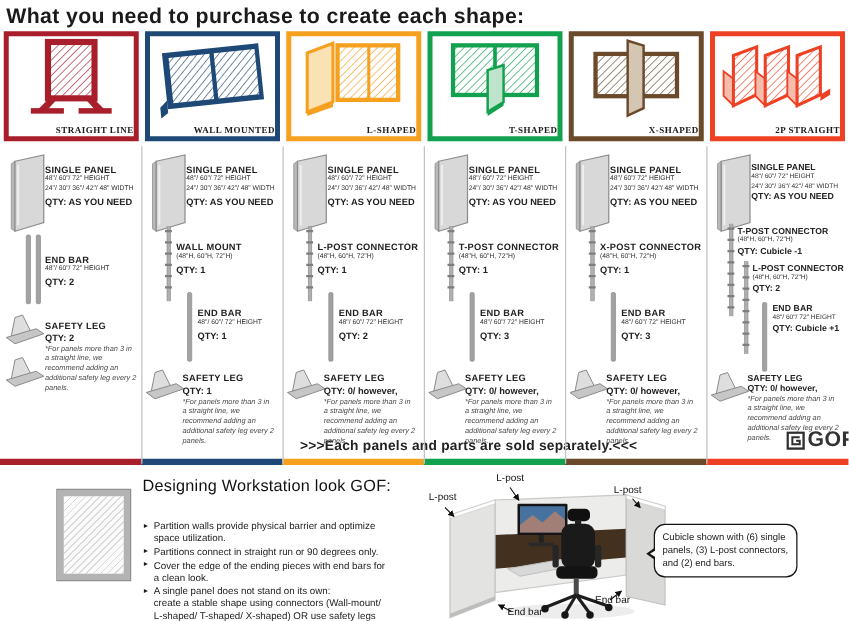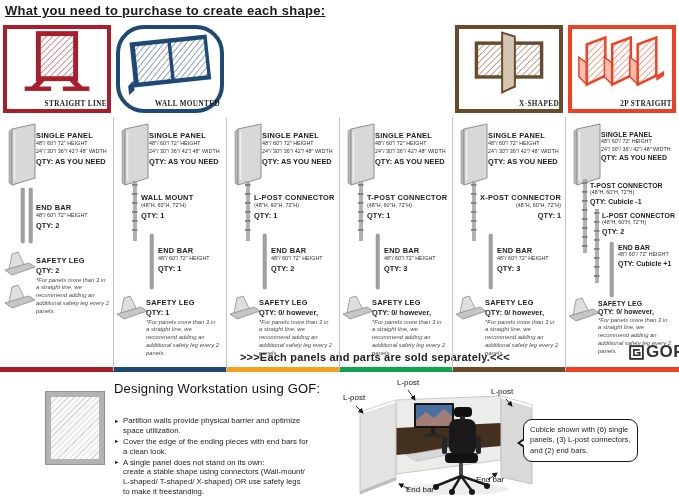--- a/index.html
+++ b/index.html
@@ -1,18 +1,18 @@
 <!DOCTYPE html>
 <html><head>
 <meta charset="utf-8">
 <style>
   html,body{margin:0;padding:0;background:#fff;}
   #app{position:relative;width:679px;height:497px;background:#fff;overflow:hidden;
        font-family:"Liberation Sans",sans-serif;color:#1a1a1a;}
-  .title{position:absolute;left:5px;top:3px;font-size:13px;font-weight:bold;letter-spacing:.3px;text-decoration:underline;}
+  .title{position:absolute;left:5px;top:3px;font-size:17px;font-weight:bold;letter-spacing:.3px;}
   .shape-box{position:absolute;top:25px;width:100px;height:80px;background:#fff;
              border:4px solid #000;}
   .shape-box svg{display:block;margin:1px auto 0 auto;}
   .shape-label{position:absolute;left:0;bottom:1px;width:100%;text-align:right;
                font-family:"Liberation Serif",serif;font-weight:bold;font-size:7.2px;
                letter-spacing:.4px;color:#1d1d1d;white-space:nowrap;}
   .col-parts{position:absolute;top:117px;width:113px;height:254px;}
   .divider{position:absolute;top:117px;width:1px;height:254px;background:#c2c2c2;}
   .col-bar{position:absolute;top:367px;height:4.5px;}
   .part-icon{position:absolute;}
@@ -49,24 +49,25 @@
            border-top:3px solid transparent;border-bottom:3px solid transparent;
            border-right:5px solid #fff;}
 </style>
 </head>
 <body>
 
 <div id="app">
   <div class="title">What you need to purchase to create each shape:</div>
   <div class="sold-note">&gt;&gt;&gt;Each panels and parts are sold separately.&lt;&lt;&lt;</div>
   <div class="panel-swatch"></div>
-  <div class="bottom-heading">Designing Workstation using GOF:</div>
+  <div class="bottom-heading">Designing Workstation look GOF:</div>
   <ul class="bullets" id="bullets">
       <li><span class="b-arrow">►</span><span class="b-text">Partition walls provide physical barrier and optimize
 space utilization.</span></li>
+      <li><span class="b-arrow">►</span><span class="b-text">Partitions connect in straight run or 90 degrees only.</span></li>
       <li><span class="b-arrow">►</span><span class="b-text">Cover the edge of the ending pieces with end bars for
 a clean look.</span></li>
       <li><span class="b-arrow">►</span><span class="b-text">A single panel does not stand on its own:
 create a stable shape using connectors (Wall-mount/
 L-shaped/ T-shaped/ X-shaped) OR use safety legs
 to make it freestanding.</span></li>
     </ul>
   <div class="cubicle" id="cubicle">
 <svg width="200" height="121" viewBox="0 0 200 121">
   <defs>
@@ -158,21 +159,21 @@
     <polygon points="9,3 15,1 22,15 6,18" fill="#dedede" stroke="#8a8a8a" stroke-width=".8"></polygon>
     <polygon points="2,19 26,12 32,16 9,24" fill="#c6c6c6" stroke="#8a8a8a" stroke-width=".8"></polygon>
         </svg></div>
       <div class="part-text" style="left: 36px; top: 139px;">
         <div class="p-name">SAFETY LEG</div>
         <div class="p-qty">QTY: 2</div>
         <div class="p-note">*For panels more than 3 in a straight line, we recommend adding an additional safety leg every 2 panels.</div>
       </div>
     </div>
     <div class="col-bar" style="left: 0px; width: 113px; background: rgb(168, 30, 43);"></div>
-    <div class="shape-box" style="left: 116px; border-color: rgb(30, 72, 117); border-radius: 28px;">
+    <div class="shape-box" style="left: 116px; border-color: rgb(30, 72, 117);">
       <svg width="98" height="65" viewBox="0 0 100 65">
         <defs>
           <pattern id="h-wall-mounted" width="4.5" height="4.5" patternUnits="userSpaceOnUse" patternTransform="rotate(45)">
             <rect width="4.5" height="4.5" fill="#fff"></rect>
             <line x1="0" y1="0" x2="0" y2="4.5" stroke="#1E4875" stroke-width="1.3" opacity=".8"></line>
           </pattern>
         </defs>
         <g transform="rotate(-6 50 32)">
           <rect x="11" y="8" width="79" height="46" fill="#1E4875"></rect>
       <rect x="16" y="12.5" width="33.5" height="37" fill="url(#h-wall-mounted)"></rect>
@@ -221,20 +222,36 @@
     <polygon points="2,19 26,12 32,16 9,24" fill="#c6c6c6" stroke="#8a8a8a" stroke-width=".8"></polygon>
         </svg></div>
       <div class="part-text" style="left: 33px; top: 181px;">
         <div class="p-name">SAFETY LEG</div>
         <div class="p-qty">QTY: 1</div>
         <div class="p-note">*For panels more than 3 in a straight line, we recommend adding an additional safety leg every 2 panels.</div>
       </div>
     </div>
     <div class="col-bar" style="left: 113px; width: 113px; background: rgb(30, 72, 117);"></div>
     <div class="divider" style="left: 113px;"></div>
+    <div class="shape-box" style="left: 229px; border-color: rgb(245, 160, 31);">
+      <svg width="98" height="65" viewBox="0 0 100 65">
+        <defs>
+          <pattern id="h-l-shaped" width="4.5" height="4.5" patternUnits="userSpaceOnUse" patternTransform="rotate(45)">
+            <rect width="4.5" height="4.5" fill="#fff"></rect>
+            <line x1="0" y1="0" x2="0" y2="4.5" stroke="#F5A01F" stroke-width="1.3" opacity=".8"></line>
+          </pattern>
+        </defs>
+        <polygon points="12,12 33,4 33,52 12,60" fill="#FBE2B4" stroke="#F5A01F" stroke-width="2.5"></polygon>
+      <polygon points="12,60 33,52 33,56 12,63.5" fill="#F5A01F"></polygon>
+      <rect x="35" y="4" width="53" height="48" fill="#F5A01F"></rect>
+      <rect x="38.5" y="7.5" width="22.5" height="41" fill="url(#h-l-shaped)"></rect>
+      <rect x="63.5" y="7.5" width="21" height="41" fill="url(#h-l-shaped)"></rect>
+      </svg>
+      <div class="shape-label">L-SHAPED</div>
+    </div>
     <div class="col-parts" style="left: 226px;">
       <div class="part-icon" style="left: 6px; top: 5px;"><svg width="32" height="64" viewBox="0 0 32 64">
     <polygon points="3,9 6,7 6,63 3,61" fill="#b8b8b8" stroke="#8d8d8d" stroke-width=".6"></polygon>
     <polygon points="6,7 29,2 29,56 6,63" fill="#d8d8d8" stroke="#8d8d8d" stroke-width="1"></polygon>
     <line x1="8.5" y1="10" x2="8.5" y2="58" stroke="#efefef" stroke-width="1.5"></line>
         </svg></div>
       <div class="part-text" style="left: 36px; top: 14px;">
         <div class="p-name">SINGLE PANEL</div>
         <div class="p-detail">48"/ 60"/ 72" HEIGHT</div>
         <div class="p-detail">24"/ 30"/ 36"/ 42"/ 48" WIDTH</div>
@@ -267,20 +284,36 @@
     <polygon points="2,19 26,12 32,16 9,24" fill="#c6c6c6" stroke="#8a8a8a" stroke-width=".8"></polygon>
         </svg></div>
       <div class="part-text" style="left: 33px; top: 181px;">
         <div class="p-name">SAFETY LEG</div>
         <div class="p-qty">QTY: 0/ however,</div>
         <div class="p-note">*For panels more than 3 in a straight line, we recommend adding an additional safety leg every 2 panels.</div>
       </div>
     </div>
     <div class="col-bar" style="left: 226px; width: 113px; background: rgb(245, 160, 31);"></div>
     <div class="divider" style="left: 226px;"></div>
+    <div class="shape-box" style="left: 342px; border-color: rgb(18, 161, 78);">
+      <svg width="98" height="65" viewBox="0 0 100 65">
+        <defs>
+          <pattern id="h-t-shaped" width="4.5" height="4.5" patternUnits="userSpaceOnUse" patternTransform="rotate(45)">
+            <rect width="4.5" height="4.5" fill="#fff"></rect>
+            <line x1="0" y1="0" x2="0" y2="4.5" stroke="#12A14E" stroke-width="1.3" opacity=".8"></line>
+          </pattern>
+        </defs>
+        <rect x="14" y="4" width="72" height="44" fill="#12A14E"></rect>
+      <rect x="17.5" y="7.5" width="31" height="37" fill="url(#h-t-shaped)"></rect>
+      <rect x="51.5" y="7.5" width="31" height="37" fill="url(#h-t-shaped)"></rect>
+      <polygon points="44,26 57,22 57,52 44,60" fill="#BFE4CC" stroke="#12A14E" stroke-width="2"></polygon>
+      <polygon points="44,60 57,52 57,55 44,63.5" fill="#12A14E"></polygon>
+      </svg>
+      <div class="shape-label">T-SHAPED</div>
+    </div>
     <div class="col-parts" style="left: 339px;">
       <div class="part-icon" style="left: 6px; top: 5px;"><svg width="32" height="64" viewBox="0 0 32 64">
     <polygon points="3,9 6,7 6,63 3,61" fill="#b8b8b8" stroke="#8d8d8d" stroke-width=".6"></polygon>
     <polygon points="6,7 29,2 29,56 6,63" fill="#d8d8d8" stroke="#8d8d8d" stroke-width="1"></polygon>
     <line x1="8.5" y1="10" x2="8.5" y2="58" stroke="#efefef" stroke-width="1.5"></line>
         </svg></div>
       <div class="part-text" style="left: 36px; top: 14px;">
         <div class="p-name">SINGLE PANEL</div>
         <div class="p-detail">48"/ 60"/ 72" HEIGHT</div>
         <div class="p-detail">24"/ 30"/ 36"/ 42"/ 48" WIDTH</div>
@@ -349,21 +382,21 @@
       </div>
       <div class="part-icon" style="left: 17px; top: 64px;"><svg width="10" height="60" viewBox="0 0 10 60">
           <rect x="3.6" y="0" width="2.8" height="60" fill="#b0b0b0" stroke="#8a8a8a" stroke-width=".5"></rect>
           <rect x="2" y="3" width="5.5" height="1.8" fill="#7e7e7e"></rect>
           <rect x="2" y="12" width="5.5" height="1.8" fill="#7e7e7e"></rect>
           <rect x="2" y="21" width="5.5" height="1.8" fill="#7e7e7e"></rect>
           <rect x="2" y="30" width="5.5" height="1.8" fill="#7e7e7e"></rect>
           <rect x="2" y="39" width="5.5" height="1.8" fill="#7e7e7e"></rect>
           <rect x="2" y="48" width="5.5" height="1.8" fill="#7e7e7e"></rect>
         </svg></div>
-      <div class="part-text" style="left: 28px; top: 76px; text-align: right;">
+      <div class="part-text" style="left: 28px; top: 76px;">
         <div class="p-name">X-POST CONNECTOR</div>
         <div class="p-detail">(48"H, 60"H, 72"H)</div>
         <div class="p-qty">QTY: 1</div>
       </div>
       <div class="part-icon" style="left: 33px; top: 116px;"><svg width="16" height="58" viewBox="0 0 16 58">
           <rect x="4" y="1" width="3.4" height="55" rx="1.2" fill="#a2a2a2" stroke="#858585" stroke-width=".5"></rect>
         </svg></div>
       <div class="part-text" style="left: 45px; top: 129px;">
         <div class="p-name">END BAR</div>
         <div class="p-detail">48"/ 60"/ 72" HEIGHT</div>

